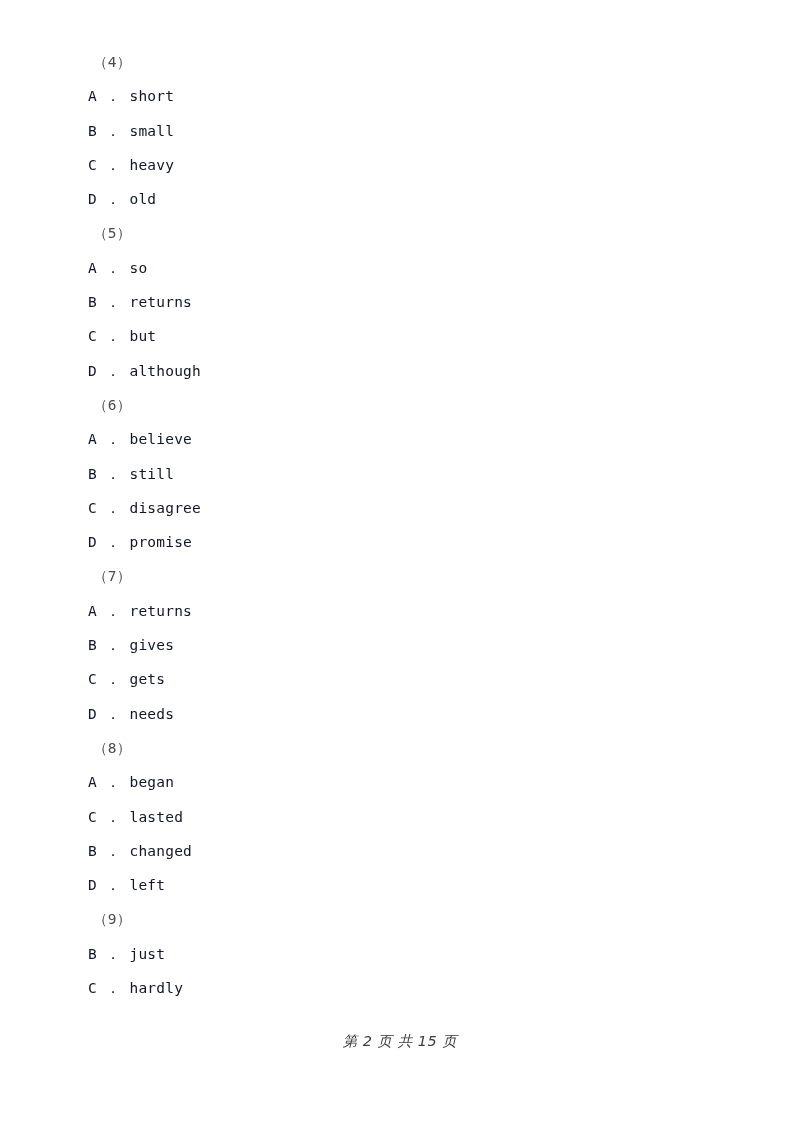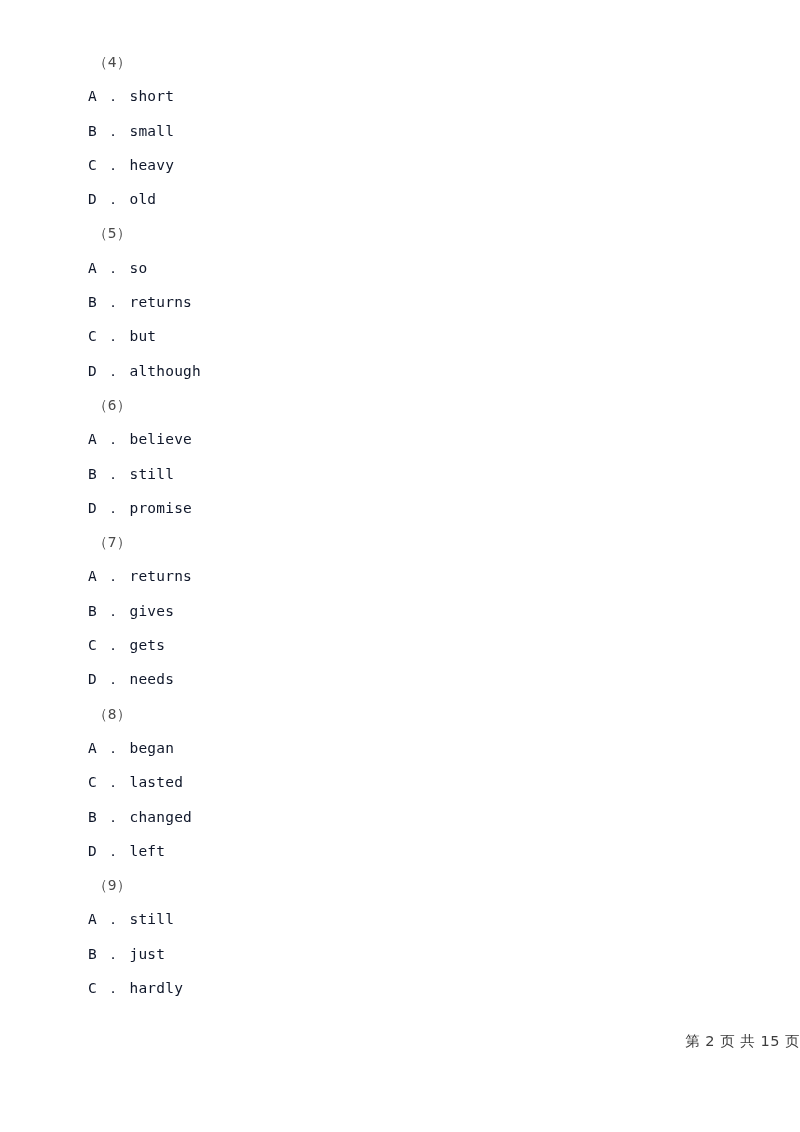--- a/index.html
+++ b/index.html
@@ -53,21 +53,22 @@
   .line.option {
     padding-left: 0px;
   }
 
   
   #footer {
     position: absolute;
     left: 0;
     top: 1031px;
     width: 800px;
-    text-align: right;
+    text-align: center;
+    font-style: italic;
   }
   #footer .footer-text {
     display: inline-block;
     color: #3d3d3d;
     font-size: 14.5px;
     line-height: 20px;
     white-space: pre;
     font-family: "DejaVu Sans", "Liberation Sans", sans-serif;
     letter-spacing: 0.5px;
   }
@@ -84,33 +85,33 @@
       <div class="line option">C ． heavy</div>
       <div class="line option">D ． old</div>
       <div class="line qnum">（5）</div>
       <div class="line option">A ． so</div>
       <div class="line option">B ． returns</div>
       <div class="line option">C ． but</div>
       <div class="line option">D ． although</div>
       <div class="line qnum">（6）</div>
       <div class="line option">A ． believe</div>
       <div class="line option">B ． still</div>
+      <div class="line option">C ． disagree</div>
       <div class="line option">D ． promise</div>
       <div class="line qnum">（7）</div>
       <div class="line option">A ． returns</div>
       <div class="line option">B ． gives</div>
       <div class="line option">C ． gets</div>
       <div class="line option">D ． needs</div>
       <div class="line qnum">（8）</div>
       <div class="line option">A ． began</div>
       <div class="line option">C ． lasted</div>
       <div class="line option">B ． changed</div>
       <div class="line option">D ． left</div>
       <div class="line qnum">（9）</div>
-      <div class="line option">A ． still</div>
       <div class="line option">B ． just</div>
       <div class="line option">C ． hardly</div>
     </div>
 
   <div id="footer">
     <span class="footer-text">第 2 页 共 15 页</span>
   </div>
 
 </div>
 

